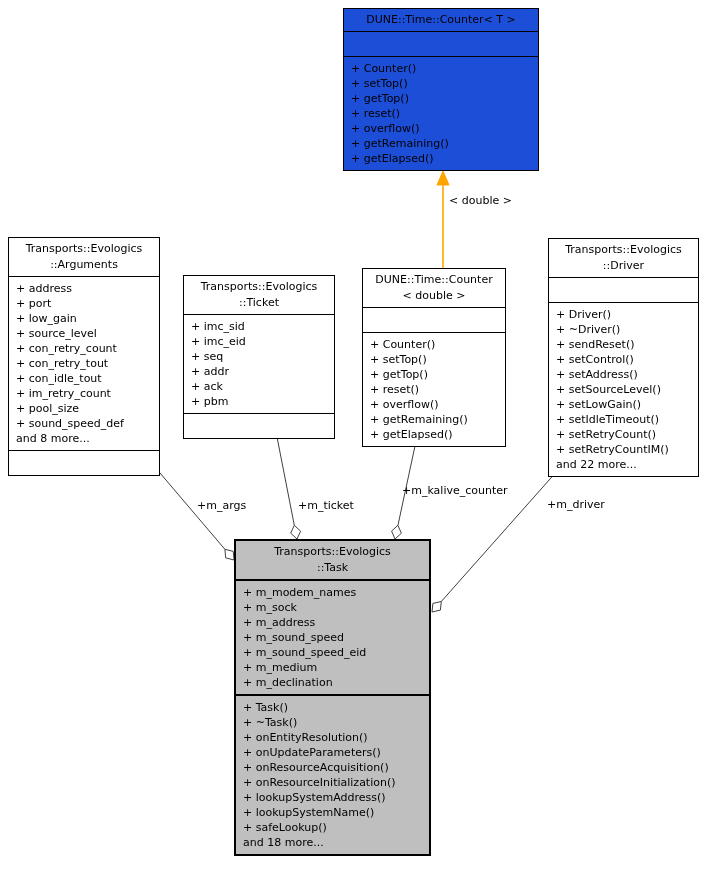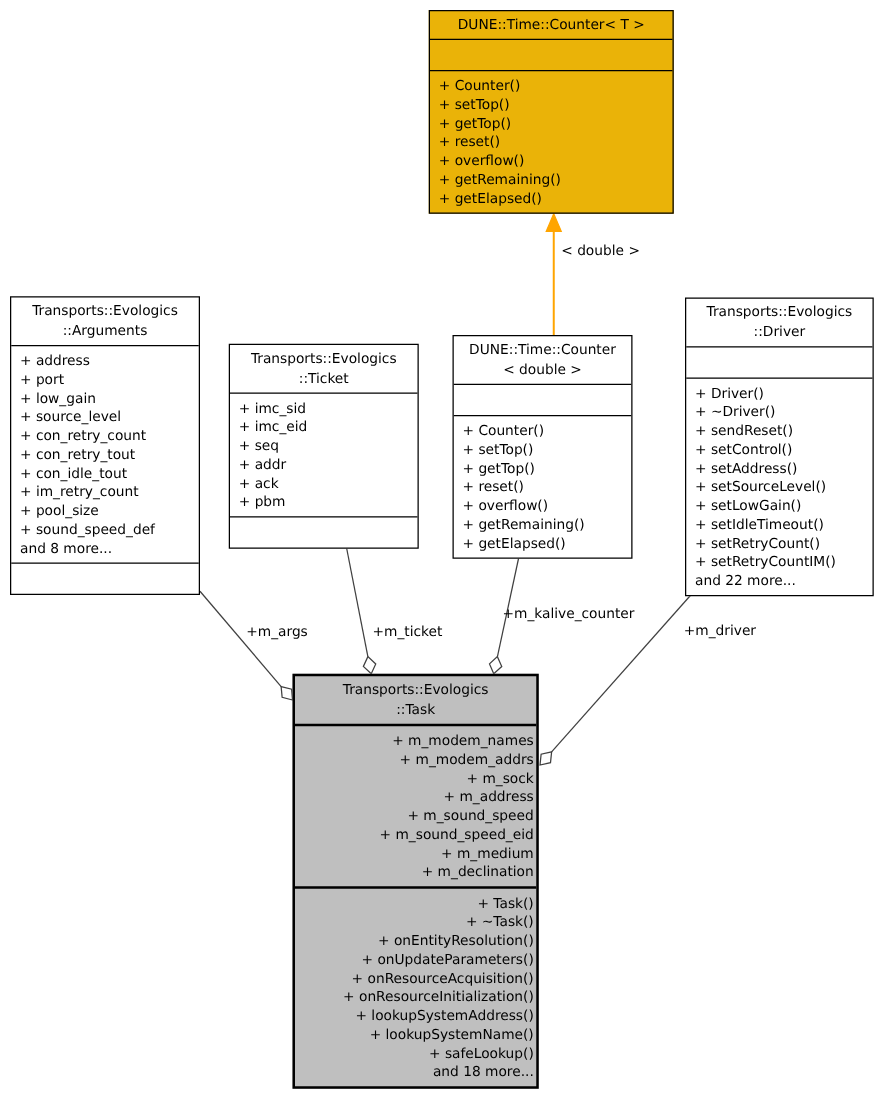--- a/index.html
+++ b/index.html
@@ -15,21 +15,21 @@
     border:1px solid #000;box-sizing:border-box;
   }
   .uml-node.highlighted{background:#bfbfbf;border-width:2px;}
   .uml-title{
     text-align:center;padding:3px 3px;line-height:16px;white-space:nowrap;
   }
   .uml-sec{
     border-top:1px solid #000;padding:4px 2px 4px 7px;
     line-height:15px;min-height:16px;
   }
-  .uml-node.highlighted .uml-sec{border-top-width:2px;text-align:right;}
+  .uml-node.highlighted .uml-sec{border-top-width:2px;}
   .uml-row{white-space:nowrap;}
   .edge-label{
     position:absolute;z-index:3;white-space:nowrap;color:#000;
   }
 </style>
 </head>
 <body>
 
 <div id="canvas">
   <svg id="edge-layer" width="705" height="885">
@@ -48,21 +48,21 @@
       <g>
         <line x1="558" y1="470" x2="441.29193556761317" y2="601.5281361063408" stroke="#404040" stroke-width="1"></line>
         <polygon points="432.0,612.0 432.9,603.4 441.3,601.5 440.4,610.1" fill="#ffffff" stroke="#404040" stroke-width="1"></polygon>
       </g>
       <g>
         <line x1="443" y1="270" x2="443" y2="184" stroke="#ffa500" stroke-width="1.6"></line>
         <polygon points="443,171 437,185 449,185" fill="#ffa500" stroke="#ffa500"></polygon>
       </g>
     </svg>
   <div id="nodes">
-      <div class="uml-node" style="left: 343px; top: 8px; width: 196px; background: #eab308; border-color: rgb(0, 0, 0);">
+      <div class="uml-node" style="left: 343px; top: 8px; width: 196px; background: #1d4ed8; border-color: rgb(0, 0, 0);">
         <div class="uml-title">
           <div>DUNE::Time::Counter&lt; T &gt;</div>
         </div>
         <div class="uml-sec" style="border-top-color: rgb(0, 0, 0);"></div>
         <div class="uml-sec" style="border-top-color: rgb(0, 0, 0);">
           <div class="uml-row">+ Counter()</div>
           <div class="uml-row">+ setTop()</div>
           <div class="uml-row">+ getTop()</div>
           <div class="uml-row">+ reset()</div>
           <div class="uml-row">+ overflow()</div>
@@ -141,21 +141,20 @@
           <div class="uml-row">and 22 more...</div>
         </div>
       </div>
       <div class="uml-node highlighted" style="left: 234px; top: 539px; width: 197px; background: rgb(191, 191, 191); border-color: rgb(0, 0, 0);">
         <div class="uml-title">
           <div>Transports::Evologics</div>
           <div>::Task</div>
         </div>
         <div class="uml-sec" style="border-top-color: rgb(0, 0, 0);">
           <div class="uml-row">+ m_modem_names</div>
-          <div class="uml-row">+ m_modem_addrs</div>
           <div class="uml-row">+ m_sock</div>
           <div class="uml-row">+ m_address</div>
           <div class="uml-row">+ m_sound_speed</div>
           <div class="uml-row">+ m_sound_speed_eid</div>
           <div class="uml-row">+ m_medium</div>
           <div class="uml-row">+ m_declination</div>
         </div>
         <div class="uml-sec" style="border-top-color: rgb(0, 0, 0);">
           <div class="uml-row">+ Task()</div>
           <div class="uml-row">+ ~Task()</div>

